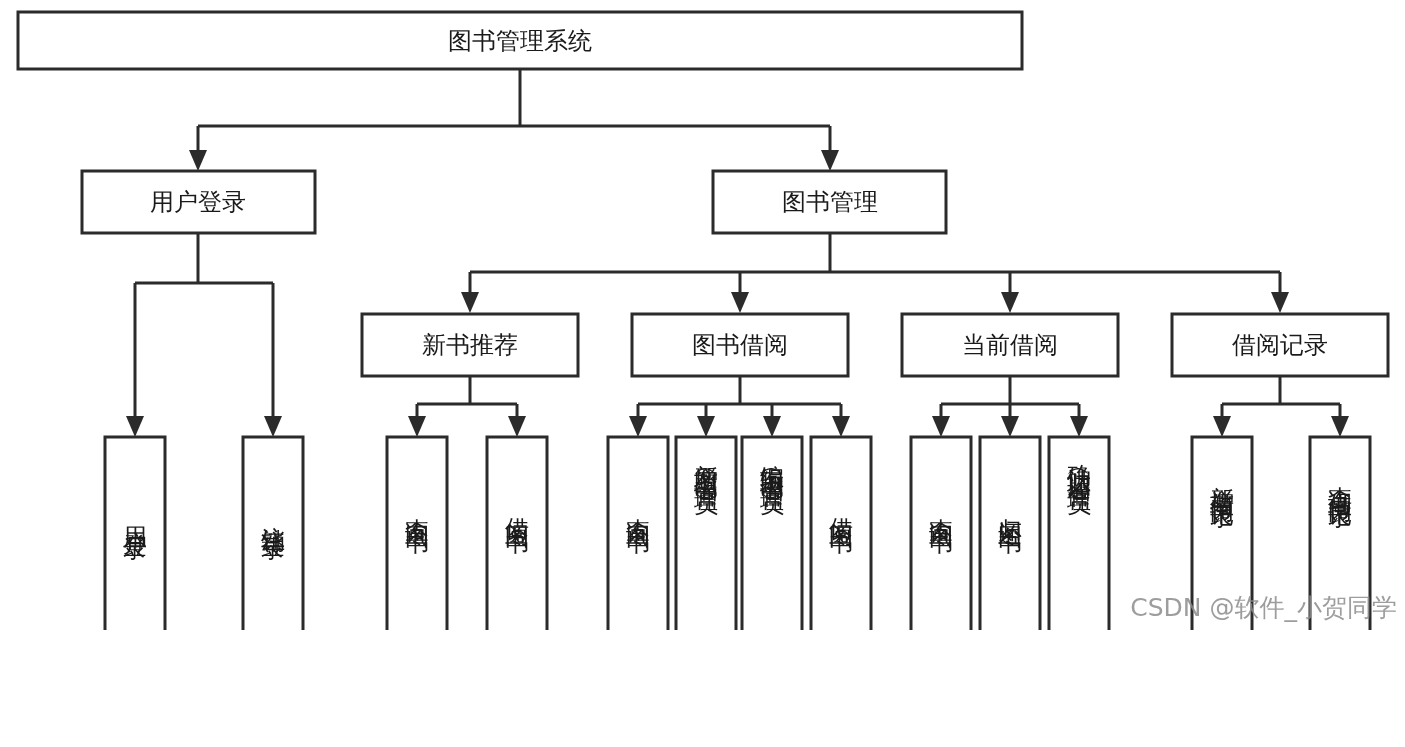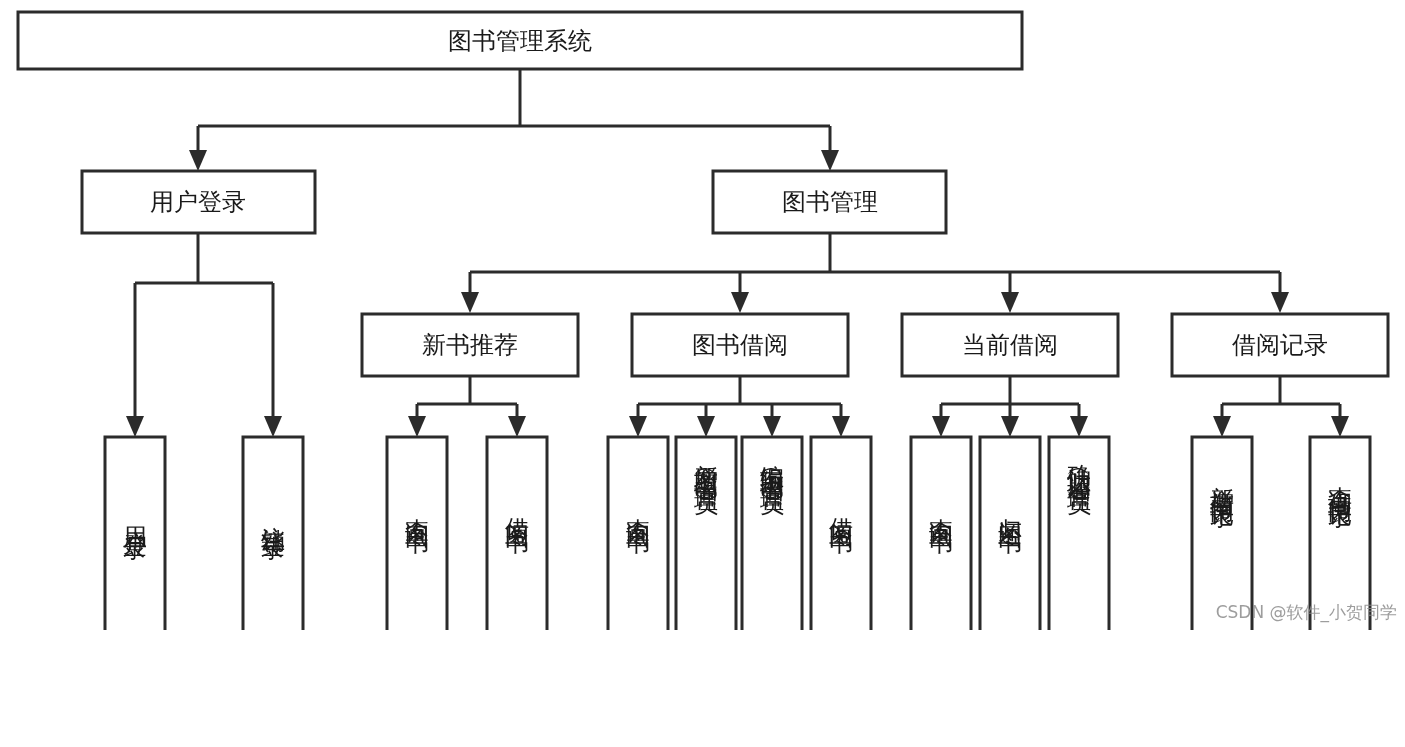--- a/index.html
+++ b/index.html
@@ -60,21 +60,21 @@
     line-height: 1.0;
     letter-spacing: 4px;
     color: #1a1a1a;
     white-space: nowrap;
   }
   #watermark {
     position: absolute;
     right: 8px;
     bottom: 6px;
     font-family: "DejaVu Sans", "Liberation Sans", sans-serif;
-    font-size: 17px;
+    font-size: 25px;
     color: #8c8c8c;
     opacity: 0.85;
     white-space: nowrap;
     pointer-events: none;
   }
 </style>
 </head>
 <body>
 
 <div id="diagram-root">

